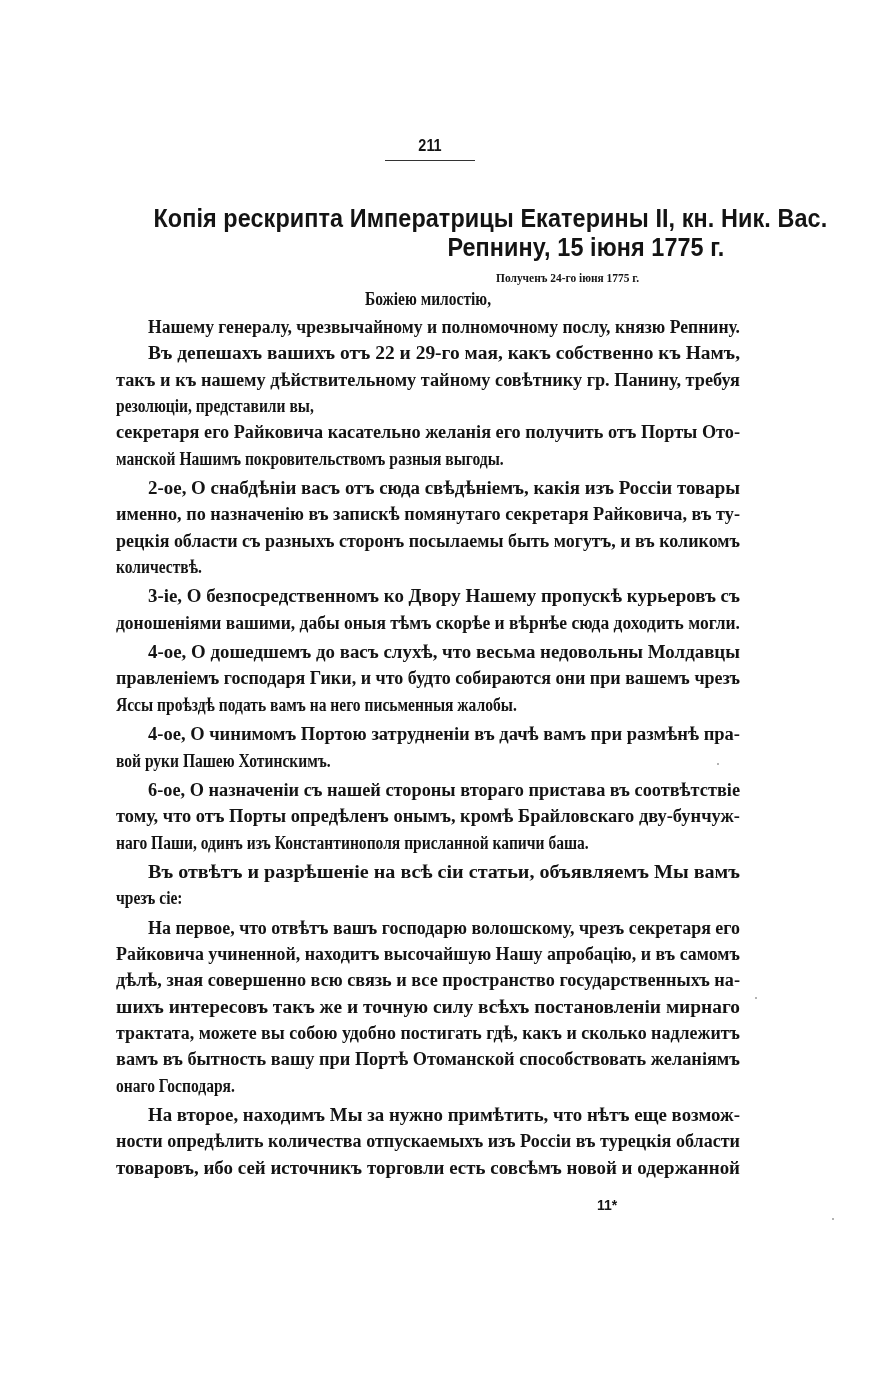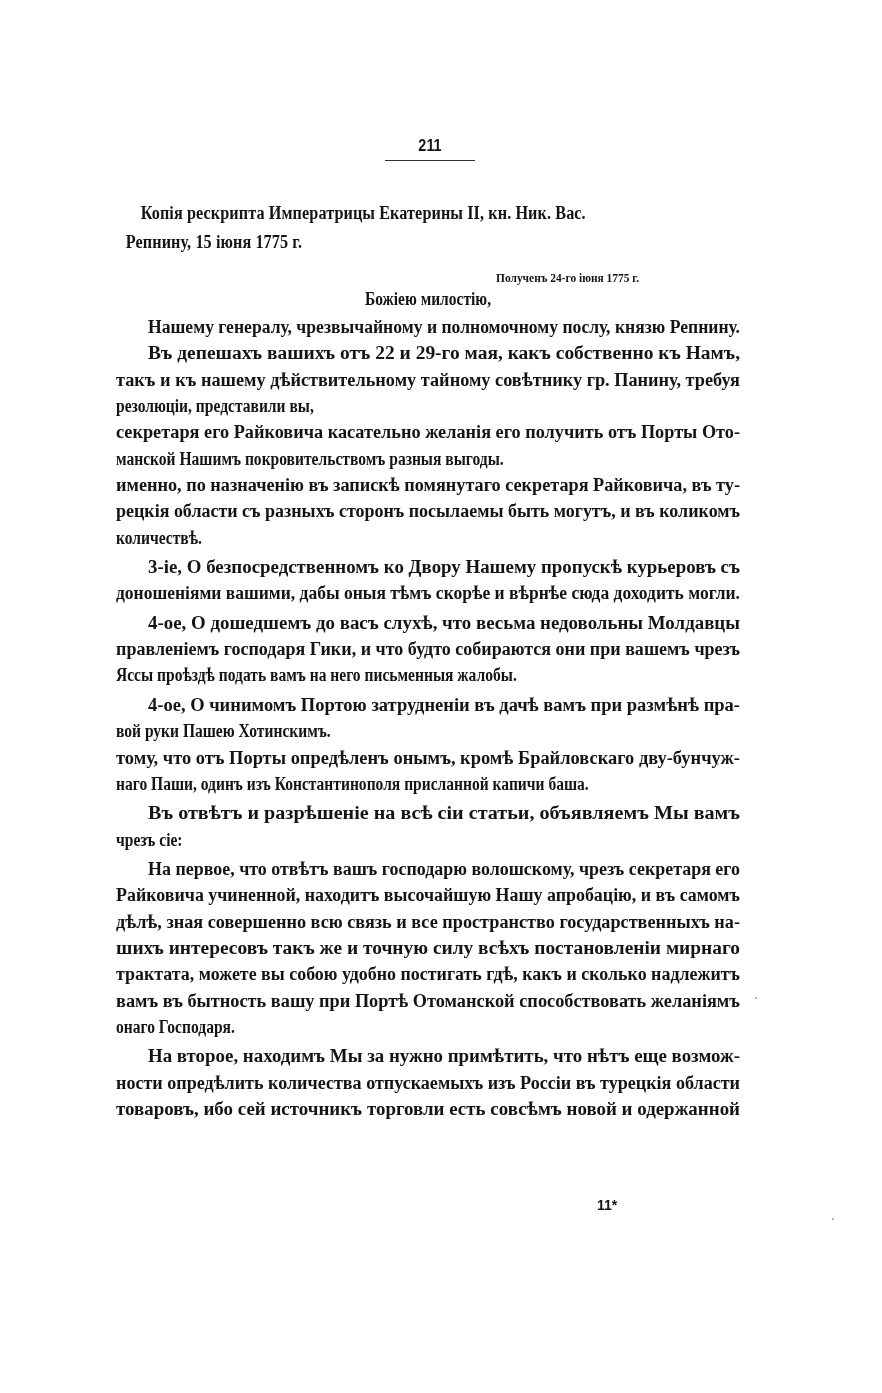--- a/index.html
+++ b/index.html
@@ -38,24 +38,24 @@
       left: 385px;
       top: 160px;
       width: 90px;
       height: 0;
       border-top: 1.5px solid #333;
     }
     .title {
       position: absolute;
       left: 116px;
       width: 624px;
-      text-align: left;
-      font-family: Liberation Serif, serif;
+      text-align: right;
+      font-family: Liberation Sans, sans-serif;
       font-weight: bold;
-      font-size: 18px;
+      font-size: 26px;
       letter-spacing: 0.1px;
       white-space: nowrap;
     }
     .title.l1 { top: 203px; }
     .title.l2 { top: 232px; }
     .received {
       position: absolute;
       left: 496px;
       top: 270px;
       font-family: "Liberation Serif", serif;
@@ -128,30 +128,32 @@
 
   <div class="salutation">Божіею милостію,</div>
 
   <div class="body-lines" id="body-lines">
       <div class="line indent"><span class="txt" style="transform: scaleX(0.951506);">Нашему генералу, чрезвычайному и полномочному послу, князю Репнину.</span></div>
       <div class="line indent"><span class="txt" style="transform: scaleX(1.05209);">Въ депешахъ вашихъ отъ 22 и 29-го мая, какъ собственно къ Намъ,</span></div>
       <div class="line"><span class="txt" style="transform: scaleX(0.987098);">такъ и къ нашему дѣйствительному тайному совѣтнику гр. Панину, требуя</span></div>
       <div class="line"><span class="txt" style="transform: scaleX(0.84);">резолюціи, представили вы,</span></div>
       <div class="line"><span class="txt" style="transform: scaleX(0.985977);">секретаря его Райковича касательно желанія его получить отъ Порты Ото-</span></div>
       <div class="line"><span class="txt" style="transform: scaleX(0.84);">манской Нашимъ покровительствомъ разныя выгоды.</span></div>
+      <div class="line indent gap"><span class="txt" style="transform: scaleX(1.023);">2-ое, О снабдѣніи васъ отъ сюда свѣдѣніемъ, какія изъ Россіи товары</span></div>
       <div class="line"><span class="txt" style="transform: scaleX(0.984567);">именно, по назначенію въ запискѣ помянутаго секретаря Райковича, въ ту-</span></div>
       <div class="line"><span class="txt" style="transform: scaleX(0.971277);">рецкія области съ разныхъ сторонъ посылаемы быть могутъ, и въ коликомъ</span></div>
       <div class="line"><span class="txt" style="transform: scaleX(0.84);">количествѣ.</span></div>
       <div class="line indent gap"><span class="txt" style="transform: scaleX(1.02028);">3-іе, О безпосредственномъ ко Двору Нашему пропускѣ курьеровъ съ</span></div>
       <div class="line"><span class="txt" style="transform: scaleX(0.945835);">доношеніями вашими, дабы оныя тѣмъ скорѣе и вѣрнѣе сюда доходить могли.</span></div>
       <div class="line indent gap"><span class="txt" style="transform: scaleX(1.02096);">4-ое, О дошедшемъ до васъ слухѣ, что весьма недовольны Молдавцы</span></div>
       <div class="line"><span class="txt" style="transform: scaleX(0.974073);">правленіемъ господаря Гики, и что будто собираются они при вашемъ чрезъ</span></div>
       <div class="line"><span class="txt" style="transform: scaleX(0.84);">Яссы проѣздѣ подать вамъ на него письменныя жалобы.</span></div>
       <div class="line indent gap"><span class="txt" style="transform: scaleX(1.00011);">4-ое, О чинимомъ Портою затрудненіи въ дачѣ вамъ при размѣнѣ пра-</span></div>
       <div class="line"><span class="txt" style="transform: scaleX(0.84);">вой руки Пашею Хотинскимъ.</span></div>
+      <div class="line indent gap"><span class="txt" style="transform: scaleX(0.989372);">6-ое, О назначеніи съ нашей стороны втораго пристава въ соотвѣтствіе</span></div>
       <div class="line"><span class="txt" style="transform: scaleX(0.995191);">тому, что отъ Порты опредѣленъ онымъ, кромѣ Брайловскаго дву-бунчуж-</span></div>
       <div class="line"><span class="txt" style="transform: scaleX(0.84);">наго Паши, одинъ изъ Константинополя присланной капичи баша.</span></div>
       <div class="line indent gap"><span class="txt" style="transform: scaleX(1.08764);">Въ отвѣтъ и разрѣшеніе на всѣ сіи статьи, объявляемъ Мы вамъ</span></div>
       <div class="line"><span class="txt" style="transform: scaleX(0.84);">чрезъ сіе:</span></div>
       <div class="line indent gap"><span class="txt" style="transform: scaleX(0.969548);">На первое, что отвѣтъ вашъ господарю волошскому, чрезъ секретаря его</span></div>
       <div class="line"><span class="txt" style="transform: scaleX(0.967864);">Райковича учиненной, находитъ высочайшую Нашу апробацію, и въ самомъ</span></div>
       <div class="line"><span class="txt" style="transform: scaleX(0.98447);">дѣлѣ, зная совершенно всю связь и все пространство государственныхъ на-</span></div>
       <div class="line"><span class="txt" style="transform: scaleX(1.04877);">шихъ интересовъ такъ же и точную силу всѣхъ постановленіи мирнаго</span></div>
       <div class="line"><span class="txt" style="transform: scaleX(0.968216);">трактата, можете вы собою удобно постигать гдѣ, какъ и сколько надлежитъ</span></div>
       <div class="line"><span class="txt" style="transform: scaleX(0.988931);">вамъ въ бытность вашу при Портѣ Отоманской способствовать желаніямъ</span></div>

